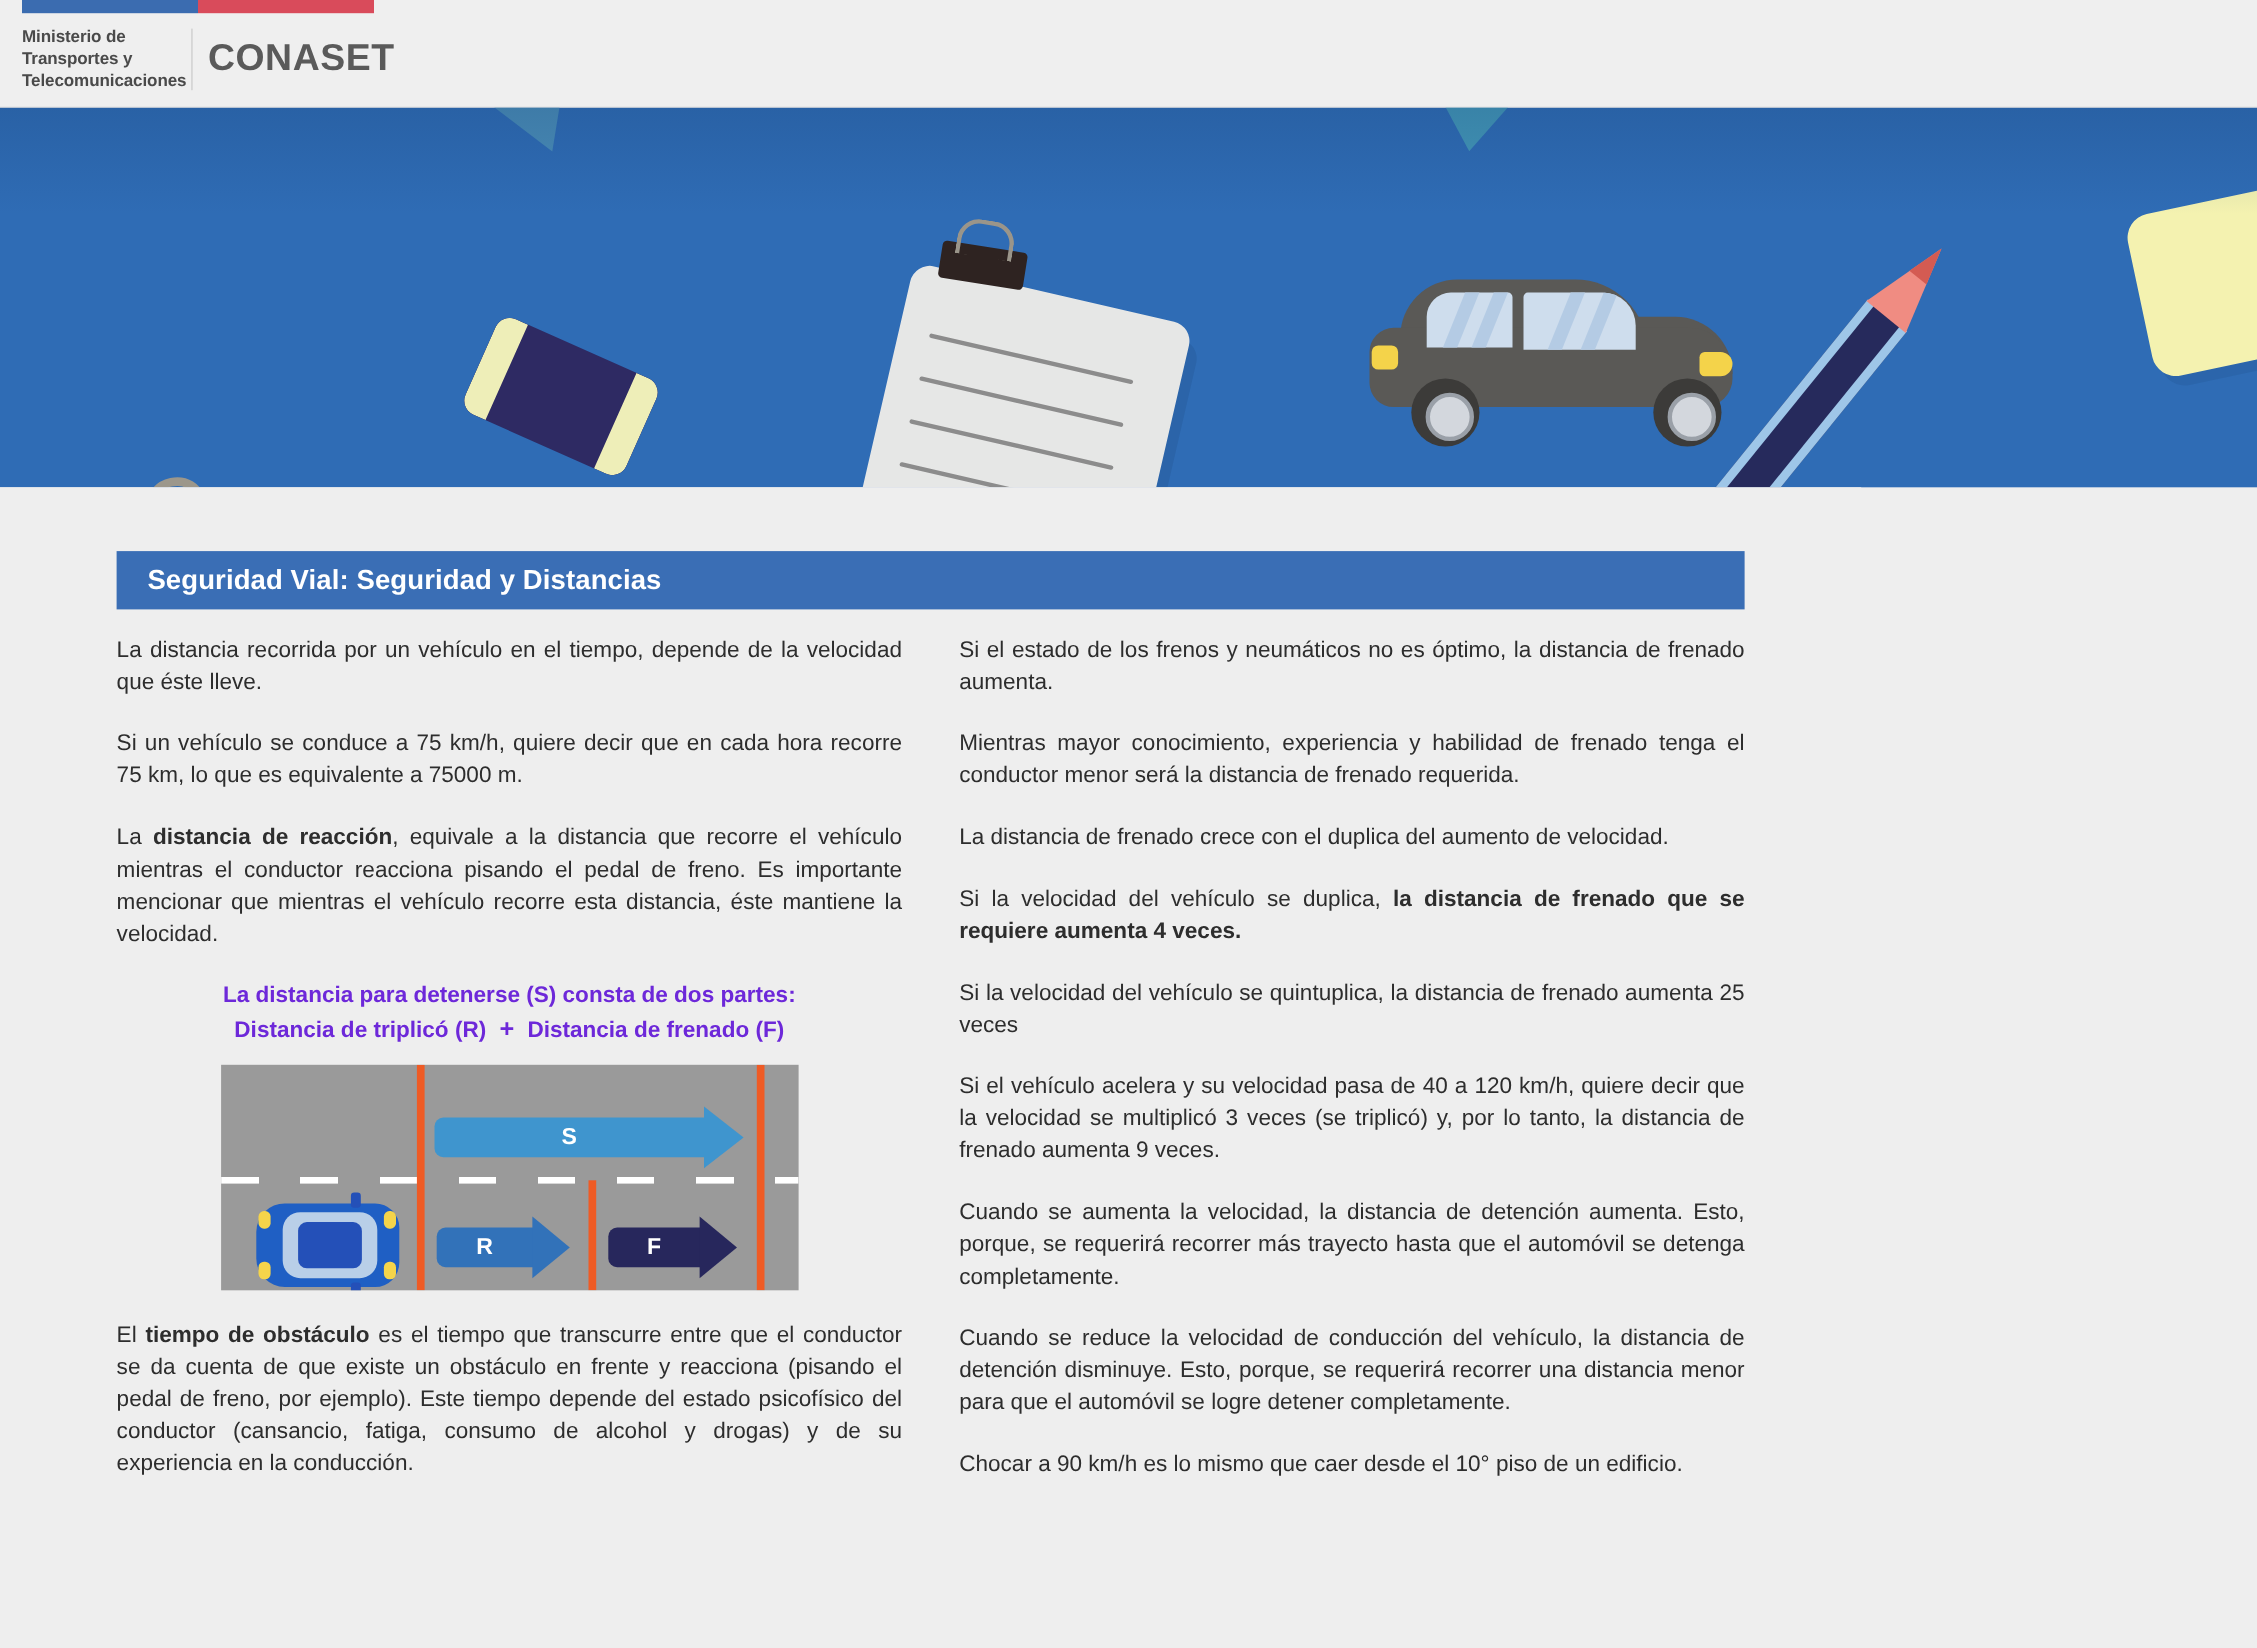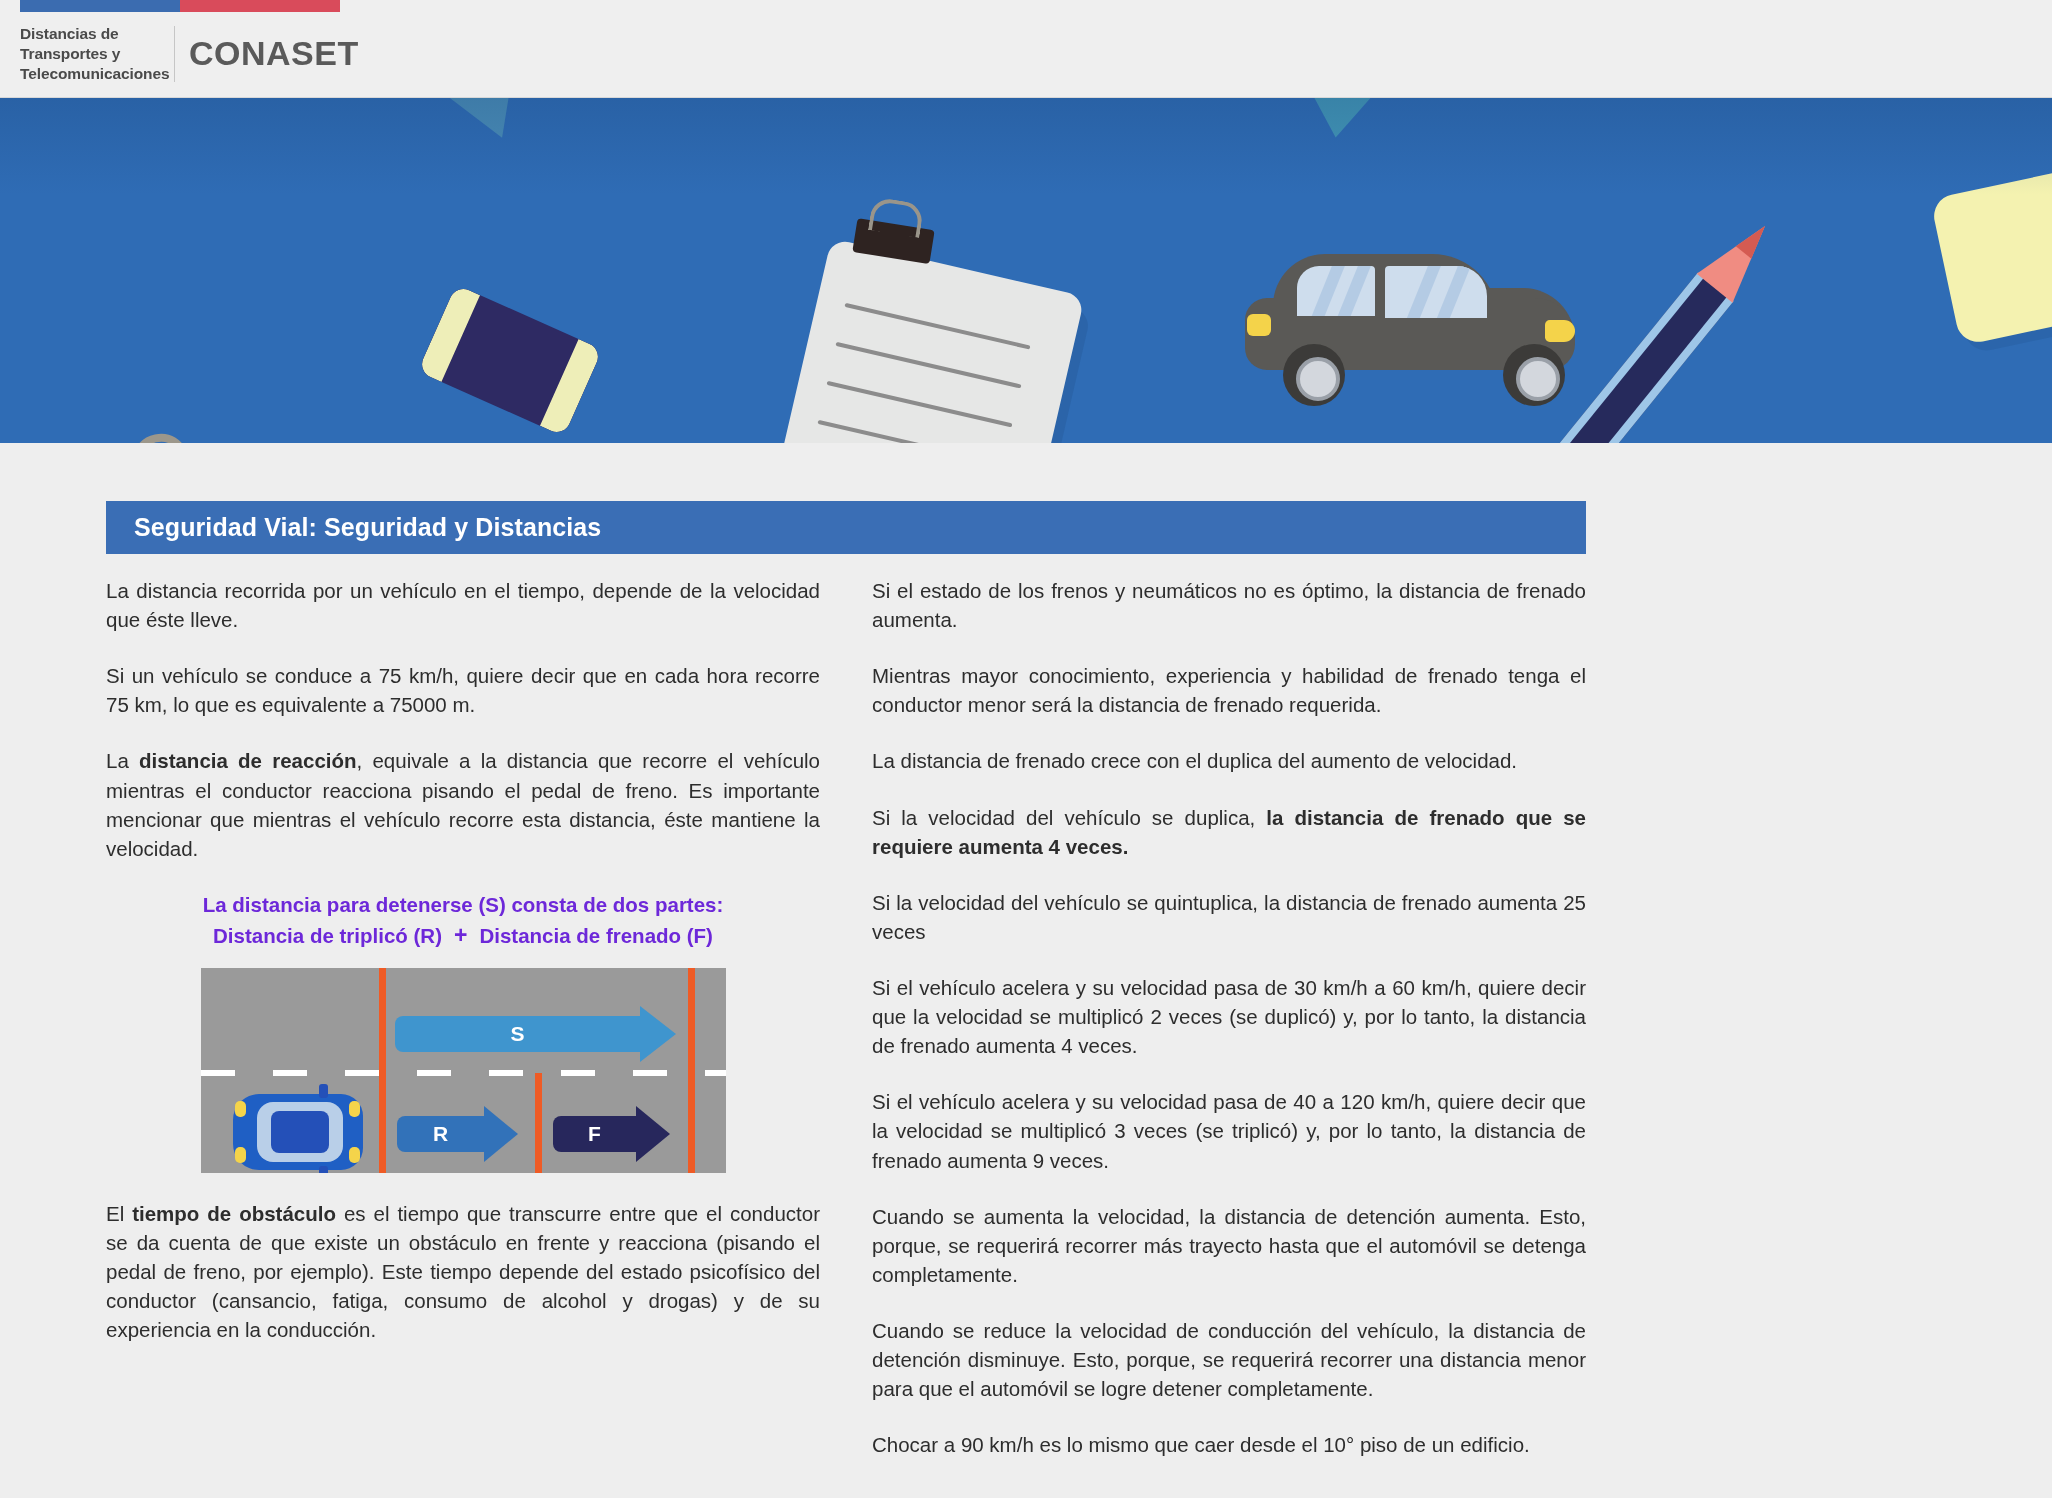--- a/index.html
+++ b/index.html
@@ -422,21 +422,21 @@
 </head>
 <body>
 
 <div class="topbar">
   <div class="flagbar">
     <div class="flag-blue"></div>
     <div class="flag-red"></div>
   </div>
   <div class="brand">
     <div class="ministerio">
-      <div>Distancias de</div>
+      <div>Ministerio de</div>
       <div>Transportes y</div>
       <div>Telecomunicaciones</div>
     </div>
     <div class="vdiv"></div>
     <div class="conaset">CONASET</div>
   </div>
 </div>
 
 <div class="hero">
 
@@ -552,21 +552,20 @@
           </div>
       </div>
 
       <div class="col">
         <div id="right-col">
             <p class="body"><span>Si el estado de los frenos y neumáticos no es óptimo, la distancia de frenado aumenta.</span></p>
             <p class="body"><span>Mientras mayor conocimiento, experiencia y habilidad de frenado tenga el conductor menor será la distancia de frenado requerida.</span></p>
             <p class="body"><span>La distancia de frenado crece con el duplica del aumento de velocidad.</span></p>
             <p class="body"><span>Si la velocidad del vehículo se duplica, </span><b>la distancia de frenado que se requiere aumenta 4 veces.</b></p>
             <p class="body"><span>Si la velocidad del vehículo se quintuplica, la distancia de frenado aumenta 25 veces</span></p>
-            <p class="body"><span>Si el vehículo acelera y su velocidad pasa de 30 km/h a 60 km/h, quiere decir que la velocidad se multiplicó 2 veces (se duplicó) y, por lo tanto, la distancia de frenado aumenta 4 veces.</span></p>
             <p class="body"><span>Si el vehículo acelera y su velocidad pasa de 40 a 120 km/h, quiere decir que la velocidad se multiplicó 3 veces (se triplicó) y, por lo tanto, la distancia de frenado aumenta 9 veces.</span></p>
             <p class="body"><span>Cuando se aumenta la velocidad, la distancia de detención aumenta. Esto, porque, se requerirá recorrer más trayecto hasta que el automóvil se detenga completamente.</span></p>
             <p class="body"><span>Cuando se reduce la velocidad de conducción del vehículo, la distancia de detención disminuye. Esto, porque, se requerirá recorrer una distancia menor para que el automóvil se logre detener completamente.</span></p>
             <p class="body"><span>Chocar a 90 km/h es lo mismo que caer desde el 10° piso de un edificio.</span></p>
           </div>
       </div>
 
     </div>
   </div>
 </div>

